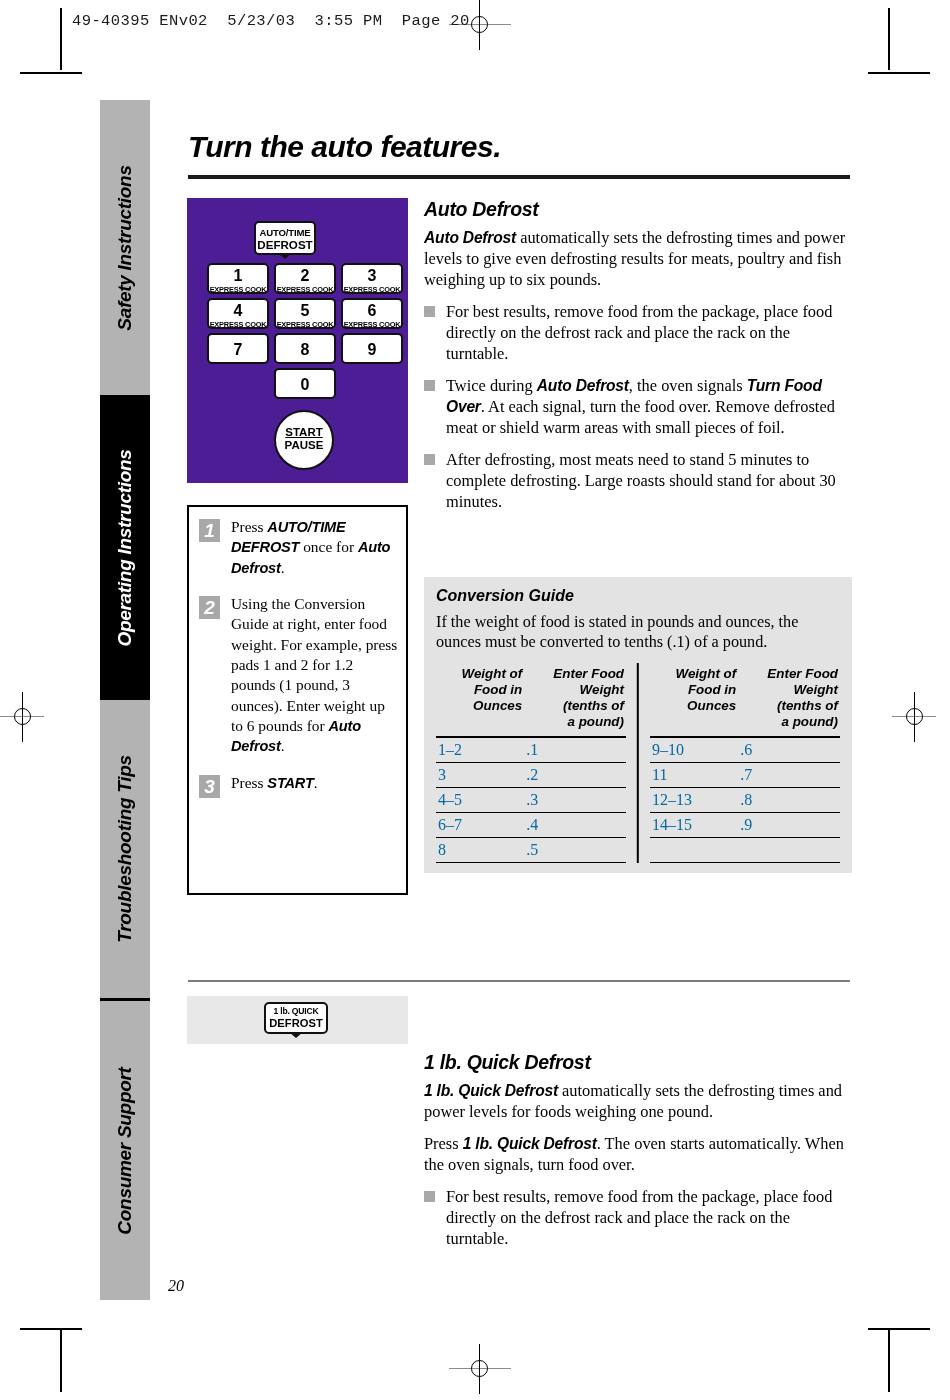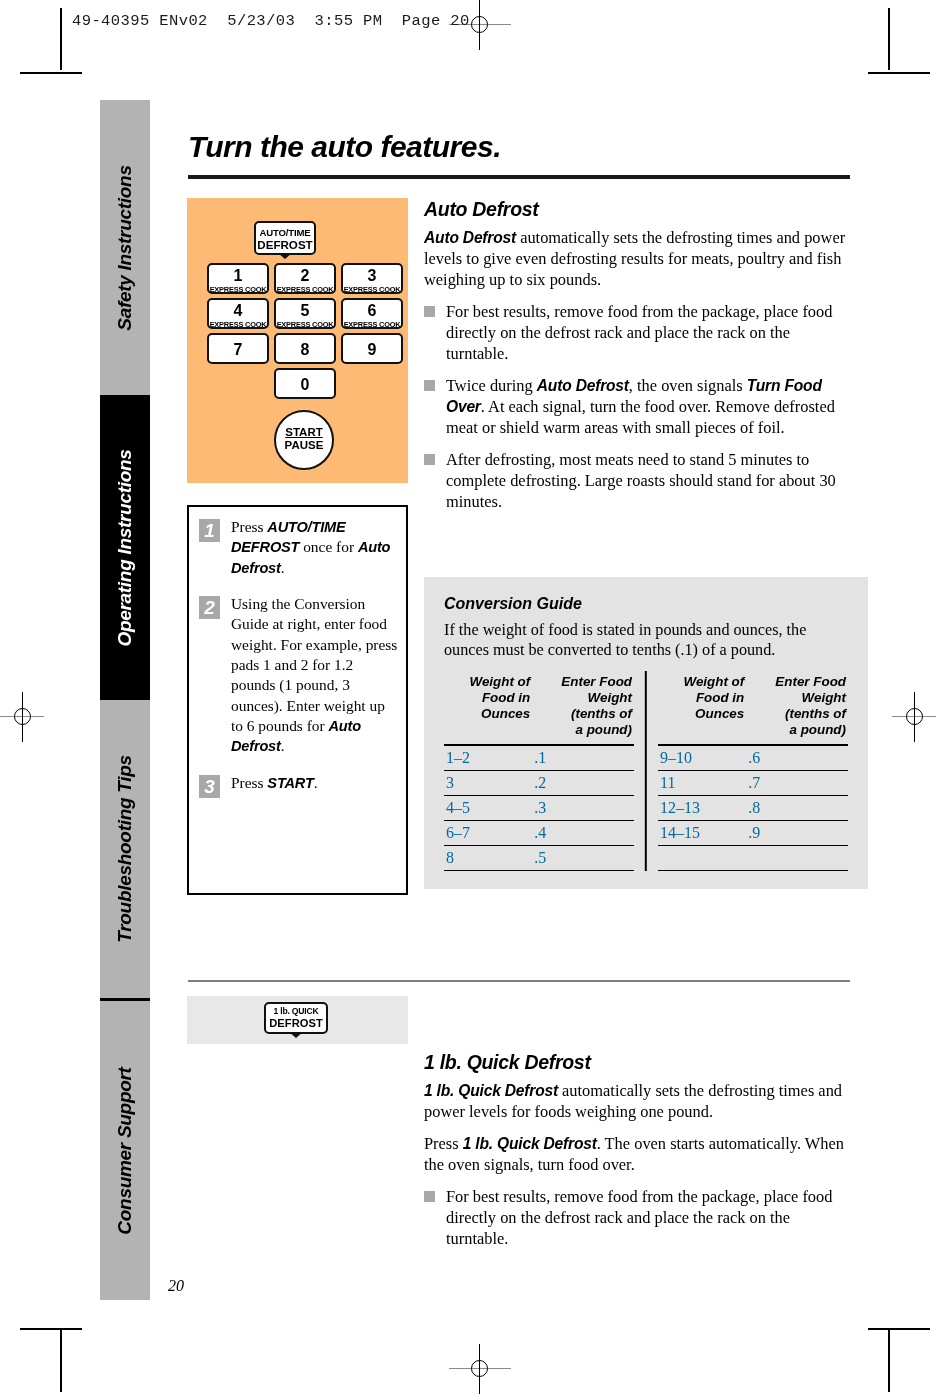--- a/index.html
+++ b/index.html
@@ -107,21 +107,21 @@
     left: 188px; top: 175px;
     width: 662px; height: 4px;
     background: #1a1a1a;
   }
 
   
   .keypad-panel {
     position: absolute;
     left: 187px; top: 198px;
     width: 221px; height: 285px;
-    background: #fdba74;
+    background: #4c1d95;
   }
   .kp {
     position: absolute;
     box-sizing: border-box;
     background: #fff;
     border: 2.2px solid #111;
     border-radius: 5px;
     text-align: center;
     font-family: "Liberation Sans", sans-serif;
     color: #000;
@@ -257,21 +257,21 @@
     width: 11px; height: 11px;
     background: #a8a8a8;
   }
 
   
   .cguide {
     position: absolute;
     left: 424px; top: 577px;
     width: 428px;
     background: #e3e3e3;
-    padding: 8px;
+    padding: 0;
   }
   .cg-inner { padding: 10px 12px 10px 12px; }
   .cg-title {
     font-family: "Liberation Sans", sans-serif;
     font-weight: bold;
     font-style: italic;
     font-size: 16px;
     margin-bottom: 7px;
     color: #000;
   }

